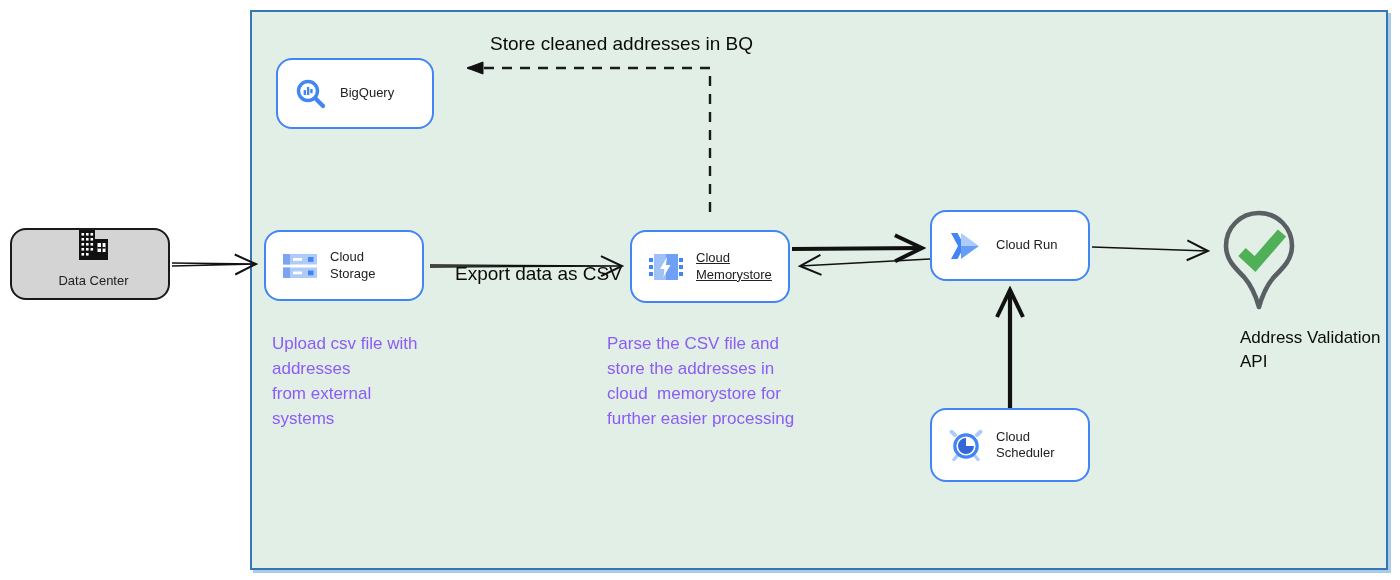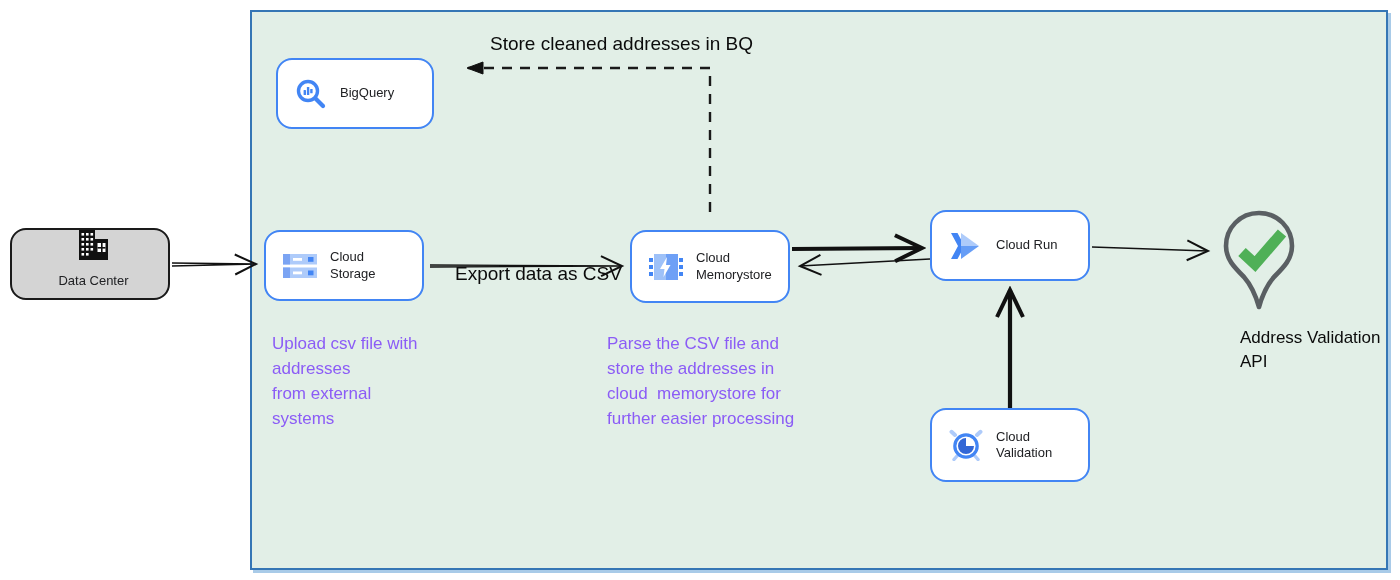--- a/index.html
+++ b/index.html
@@ -105,21 +105,21 @@
             <rect x="0" y="22" width="4" height="4"></rect>
           <rect x="30" y="8" width="4" height="4"></rect>
             <rect x="30" y="15" width="4" height="4"></rect>
             <rect x="30" y="22" width="4" height="4"></rect>
         </g>
         <rect x="5" y="4" width="12" height="26" fill="#9ec1f8"></rect>
         <rect x="17" y="4" width="12" height="26" fill="#6ea0f6"></rect>
         <polygon points="18,7 11,19 15.5,19 14.5,27 21.5,15 17,15" fill="#ffffff"></polygon>
       </svg>
     </span>
-    <span class="nlabel" style="width:86px;">Cloud Memorystore</span>
+    <span class="nlabel" style="width:86px;text-decoration:underline;">Cloud Memorystore</span>
   </div>
 
   <div class="node" style="left:930px;top:210px;width:160px;height:71px;">
     <span class="icon">
       <svg width="34" height="26" viewBox="0 0 34 26">
         <polygon points="2,0 8.5,0 15.5,13 8.5,26 2,26 9,13" fill="#4285f4"></polygon>
         <polygon points="12,0 30,13 12,13" fill="#aecbfa"></polygon>
         <polygon points="12,13 30,13 12,26" fill="#669df6"></polygon>
       </svg>
     </span>
@@ -130,21 +130,21 @@
     <span class="icon">
       <svg width="34" height="32" viewBox="0 0 34 32">
         <line x1="6" y1="6" x2="2.5" y2="2.8" stroke="#aecbfa" stroke-width="4" stroke-linecap="round"></line>
         <line x1="28" y1="6" x2="31.5" y2="2.8" stroke="#aecbfa" stroke-width="4" stroke-linecap="round"></line>
         <line x1="8" y1="27" x2="5" y2="30.5" stroke="#aecbfa" stroke-width="3.4" stroke-linecap="round"></line>
         <line x1="26" y1="27" x2="29" y2="30.5" stroke="#aecbfa" stroke-width="3.4" stroke-linecap="round"></line>
         <circle cx="17" cy="17" r="11.2" fill="#ffffff" stroke="#4285f4" stroke-width="3.2"></circle>
         <path d="M17,17 L17,9 A8,8 0 1 0 25,17 Z" fill="#3367d6"></path>
       </svg>
     </span>
-    <span class="nlabel">Cloud Validation</span>
+    <span class="nlabel">Cloud Scheduler</span>
   </div>
 
   <div class="pin-wrap">
     <svg width="80" height="104" viewBox="0 0 80 104">
       <path d="M39,5 C20,5 6,20 6,38 C6,51 14,59 24,69 C31,77 35,85 39,99 C43,85 47,77 54,69 C64,59 72,51 72,38 C72,20 58,5 39,5 Z" fill="none" stroke="#5a5f63" stroke-width="4.6" stroke-linejoin="round"></path>
       <polyline points="22,44 35,56 62,25" fill="none" stroke="#4fb057" stroke-width="11"></polyline>
     </svg>
   </div>
   <div class="edge-label lbl-md" style="left:1240px;top:326px;">Address Validation
 API</div>

